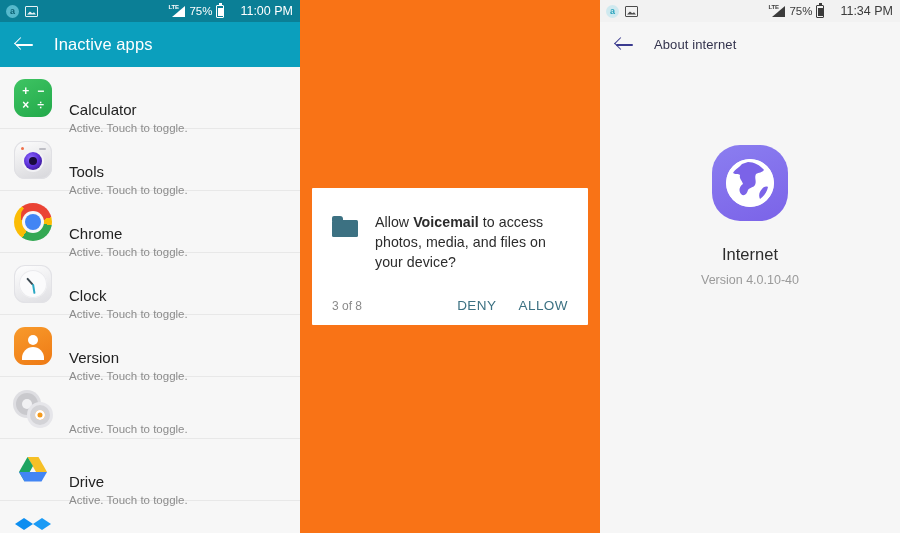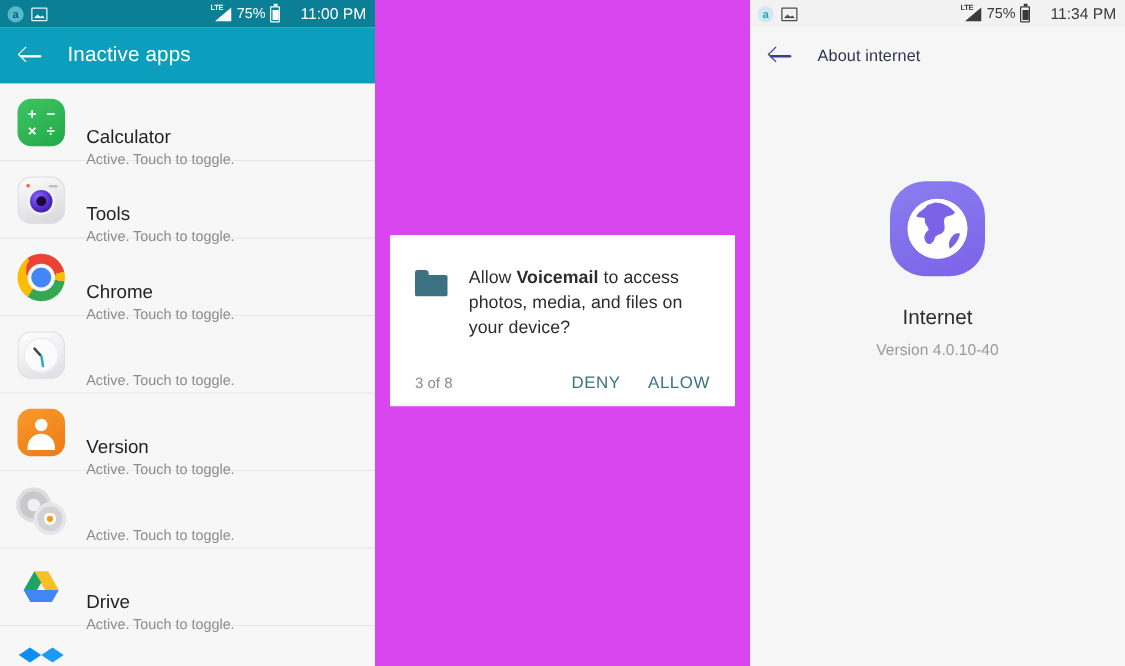--- a/index.html
+++ b/index.html
@@ -8,21 +8,21 @@
     width:900px; height:533px;
     background:#000;
     font-family:"Liberation Sans","DejaVu Sans",sans-serif;
     overflow:hidden;
   }
   .stage { position:relative; width:900px; height:533px; background:#000; }
 
   
   .panel { position:absolute; top:0; height:533px; overflow:hidden; }
   #panel-left   { left:0;   width:300px; background:#f7f7f7; }
-  #panel-center { left:300px; width:300px; background:#d946ef; }
+  #panel-center { left:300px; width:300px; background:#f97316; }
   #panel-right  { left:600px; width:300px; background:#f6f6f6; }
 
   
   .statusbar {
     position:relative; height:22px; width:100%;
     display:flex; align-items:center;
     padding:0 7px 0 6px;
     font-size:11.5px;
   }
   .sb-dark  { background:#0b7f96; color:#ffffff; }
@@ -245,20 +245,21 @@
         </span>
       </div>
 
       <div class="approw">
         <span class="appicon ic-clock">
           <span class="face"></span>
             <span class="h1"></span>
             <span class="h2"></span>
         </span>
         <span class="meta">
+          <span class="nm" style="display:block">Clock</span>
           <span class="sub" style="display:block">Active. Touch to toggle.</span>
         </span>
       </div>
 
       <div class="approw">
         <span class="appicon sq ic-cont">
           <span class="head"></span>
             <span class="body"></span>
         </span>
         <span class="meta">

